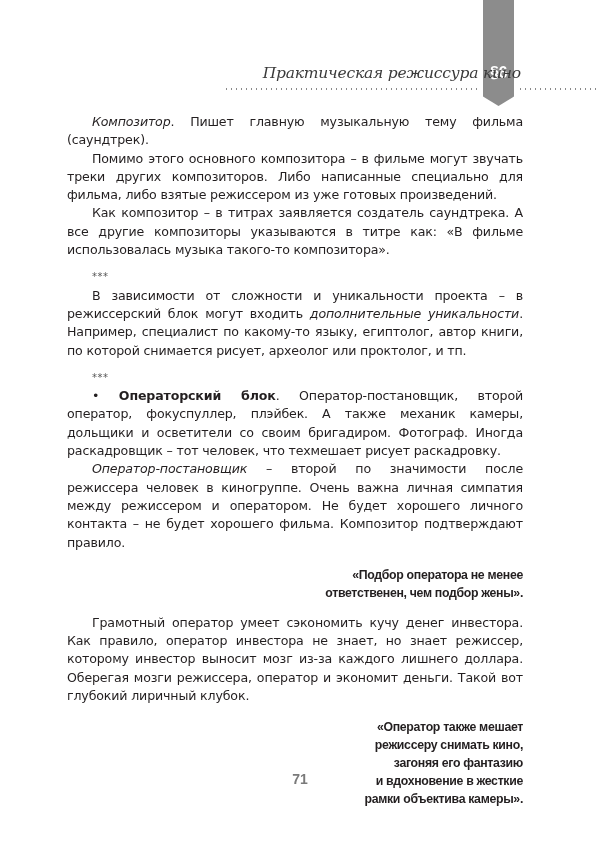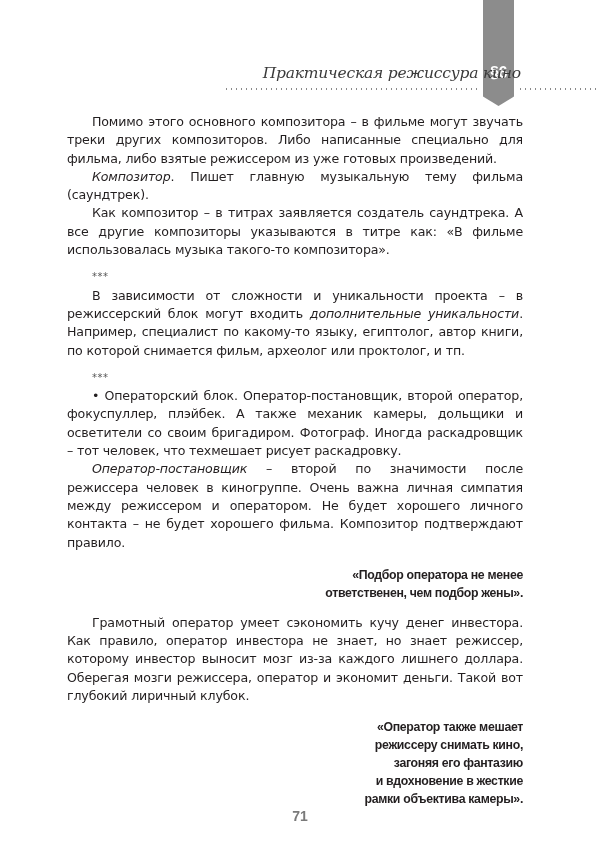--- a/index.html
+++ b/index.html
@@ -69,21 +69,21 @@
       line-height: 18.3px;
       letter-spacing: -0.15px;
     }
     .content p {
       margin: 0;
       text-indent: 25px;
       text-align: justify;
       hyphens: manual;
     }
     .content i { font-style: italic; }
-    .content b { font-weight: normal; margin-top: 8px; }
+    .content b { font-weight: bold; margin-top: 8px; }
     .sep {
       text-align: center;
       font-size: 10px;
       color: #555;
       margin: 0;
       height: 18.3px;
       line-height: 18.3px;
       letter-spacing: 0.5px;
     }
     .gap { height: 9px; }
@@ -103,41 +103,40 @@
     .page-number {
       position: absolute;
       left: 0;
       width: 600px;
       top: 771px;
       text-align: center;
       font-family: "Liberation Sans", sans-serif;
       font-weight: bold;
       font-size: 14px;
       color: #7a7a7a;
-      margin-top: 37px;
     }
   </style>
 </head>
 <body>
 
 <div class="bookmark"></div>
 <div class="bookmark-label">§6</div>
 <div class="running-head">Практическая режиссура кино</div>
 <div class="dots left"></div>
 <div class="dots right"></div>
 
 <div class="content">
+  <p><i>Композитор</i><span>. Пишет главную музыкальную тему фильма (саундтрек).</span></p>
   <p>Помимо этого основного композитора – в фильме могут звучать треки других композиторов. Либо написанные специально для фильма, либо взя­тые режиссером из уже готовых произведений.</p>
-  <p><i>Композитор</i><span>. Пишет главную музыкальную тему фильма (саундтрек).</span></p>
   <p>Как композитор – в титрах заявляется создатель саундтрека. А все дру­гие композиторы указываются в титре как: «В фильме использовалась музы­ка такого-то композитора».</p>
 
   <div class="gap"></div>
   <p class="sep">***</p>
 
-  <p><span>В зависимости от сложности и уникальности проекта – в режиссерский блок могут входить </span><i>дополнительные уникальности</i><span>. Например, специалист по какому-то языку, египтолог, автор книги, по которой снимается фильм, археолог или проктолог, и тп.</span></p>
+  <p><span>В зависимости от сложности и уникальности проекта – в режиссерский блок могут входить </span><i>дополнительные уникальности</i><span>. Например, специалист по какому-то языку, египтолог, автор книги, по которой снимается рисует, археолог или проктолог, и тп.</span></p>
 
   <div class="gap"></div>
   <p class="sep">***</p>
 
   <p><span>• </span><b>Операторский блок</b><span>. Оператор-постановщик, второй оператор, фо­куспуллер, плэйбек. А также механик камеры, дольщики и осветители со своим бригадиром. Фотограф. Иногда раскадровщик – тот человек, что тех­мешает рисует раскадровку.</span></p>
   <p><i>Оператор-постановщик</i><span> – второй по значимости после режиссера человек в киногруппе. Очень важна личная симпатия между режиссером и оператором. Не будет хорошего личного контакта – не будет хорошего фильма. Композитор подтверждают правило.</span></p>
 
   <div style="height:14px"></div>
   <div class="quote">
     <span>«Подбор оператора не менее</span>

